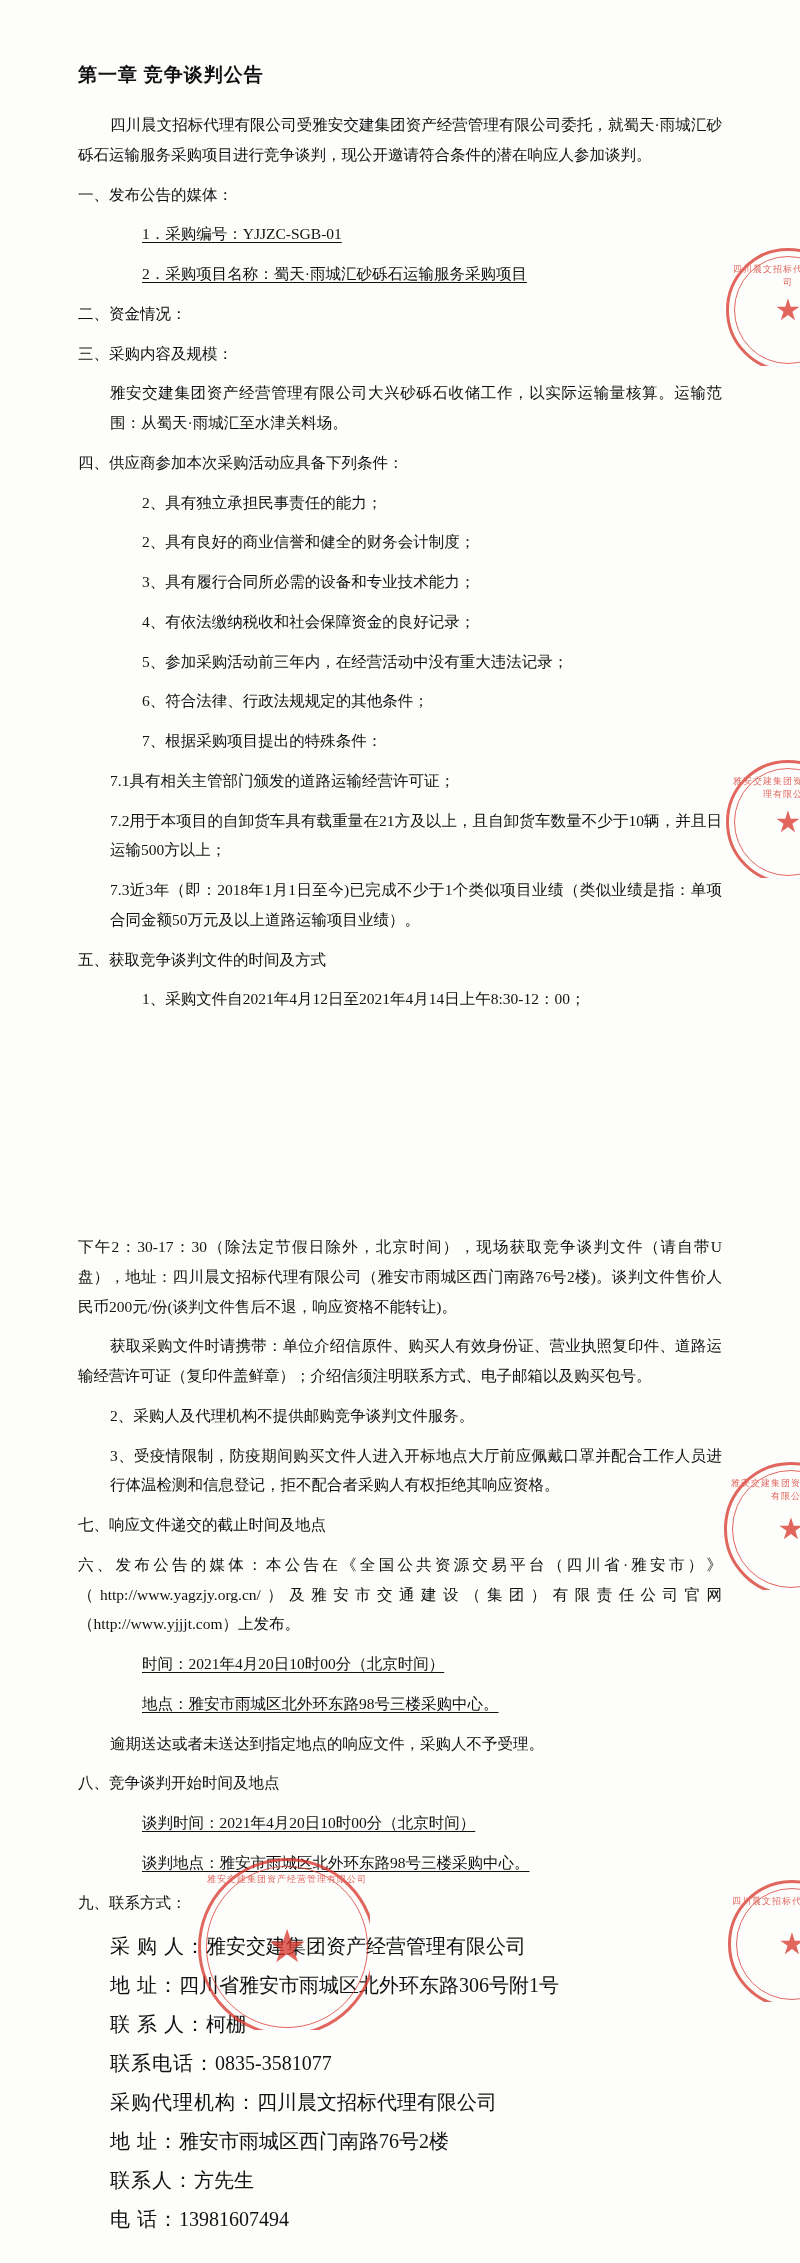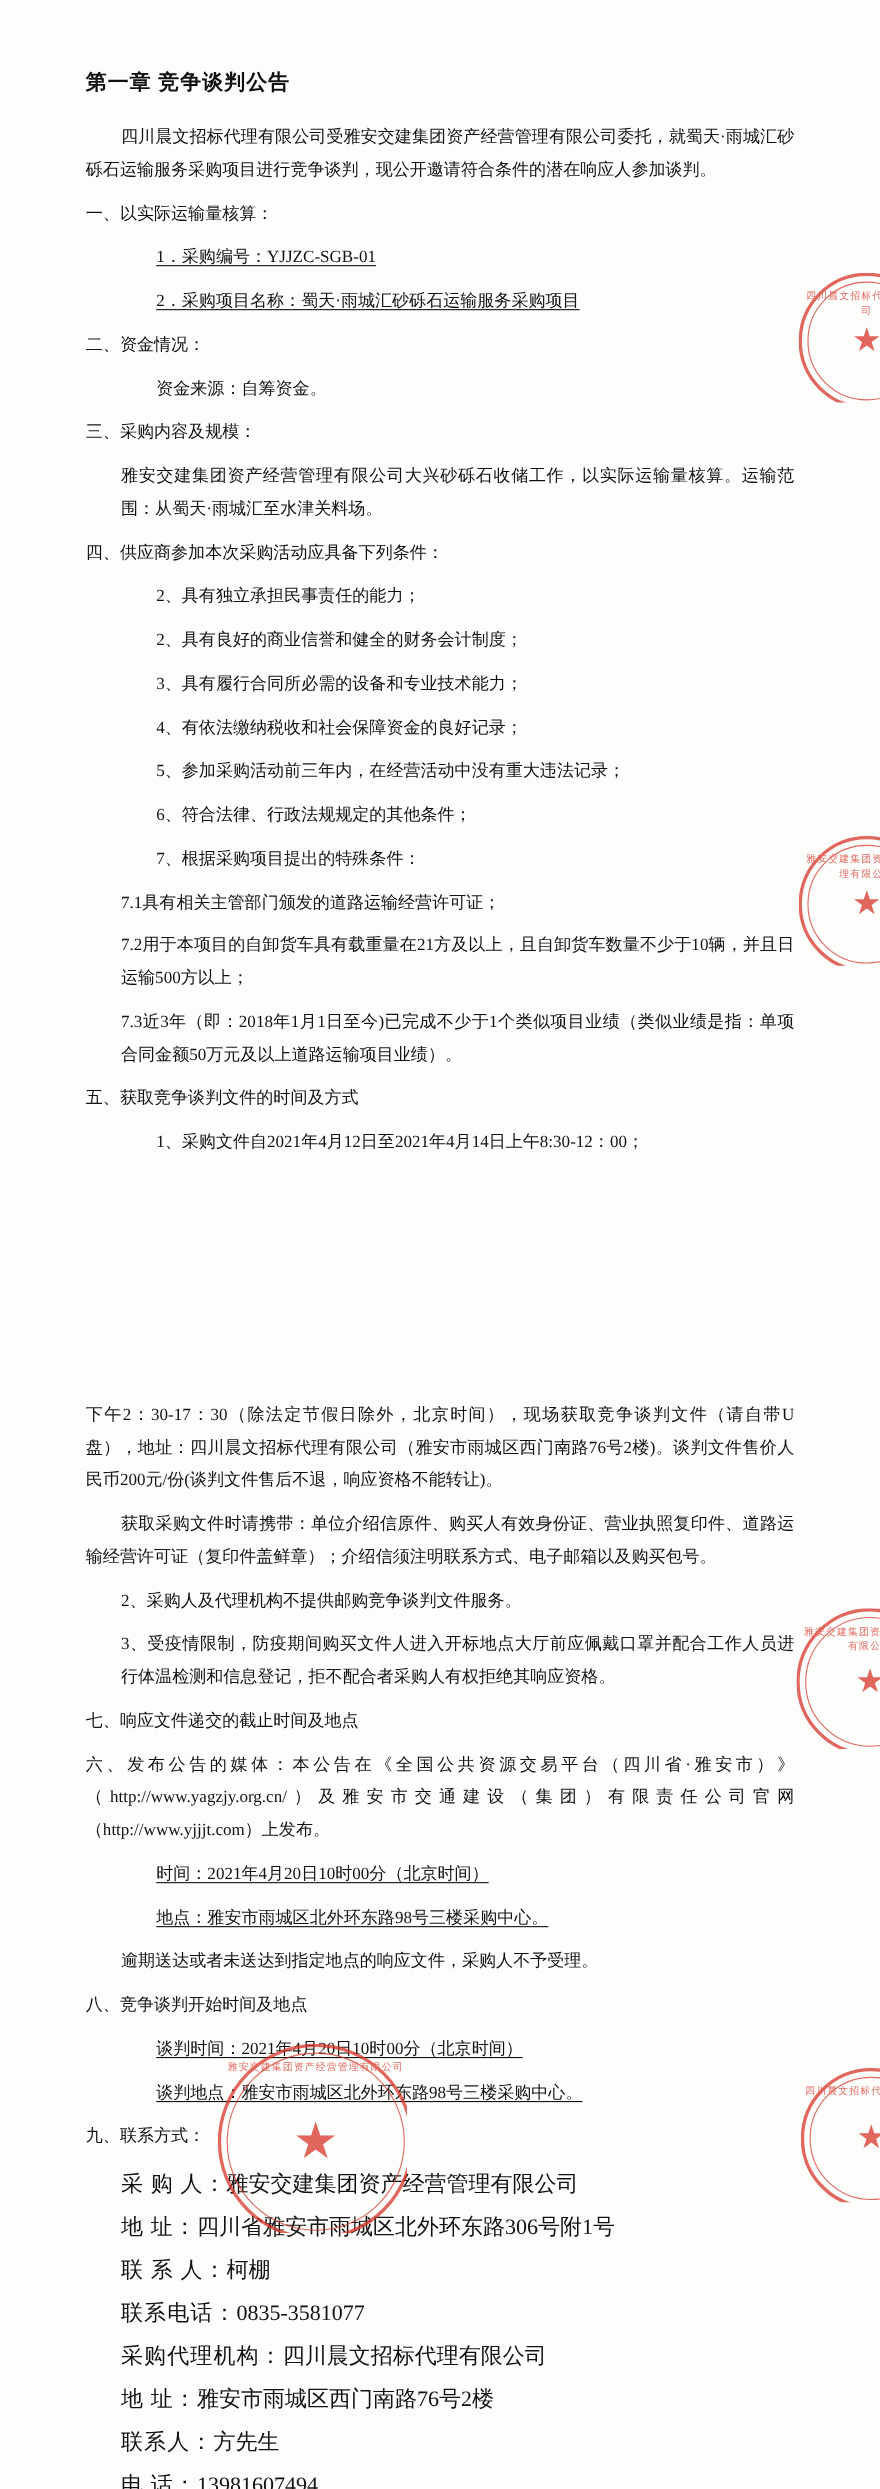--- a/index.html
+++ b/index.html
@@ -144,26 +144,25 @@
       <div class="star">★</div>
     </div>
   </div>
 
   <div class="content">
 
     <div class="doc-title">第一章   竞争谈判公告</div>
 
     <p class="ind1">四川晨文招标代理有限公司受雅安交建集团资产经营管理有限公司委托，就蜀天·雨城汇砂砾石运输服务采购项目进行竞争谈判，现公开邀请符合条件的潜在响应人参加谈判。</p>
 
-    <p class="ind-h">一、以实际运输量核算：</p>
+    <p class="ind-h">一、发布公告的媒体：</p>
     <p class="ind3 u">1．采购编号：YJJZC-SGB-01</p>
     <p class="ind3 u">2．采购项目名称：蜀天·雨城汇砂砾石运输服务采购项目</p>
 
     <p class="ind-h">二、资金情况：</p>
-    <p class="ind3">资金来源：自筹资金。</p>
 
     <p class="ind-h">三、采购内容及规模：</p>
     <p class="ind2">雅安交建集团资产经营管理有限公司大兴砂砾石收储工作，以实际运输量核算。运输范围：从蜀天·雨城汇至水津关料场。</p>
 
     <p class="ind-h">四、供应商参加本次采购活动应具备下列条件：</p>
     <p class="ind3">2、具有独立承担民事责任的能力；</p>
     <p class="ind3">2、具有良好的商业信誉和健全的财务会计制度；</p>
     <p class="ind3">3、具有履行合同所必需的设备和专业技术能力；</p>
     <p class="ind3">4、有依法缴纳税收和社会保障资金的良好记录；</p>
     <p class="ind3">5、参加采购活动前三年内，在经营活动中没有重大违法记录；</p>

